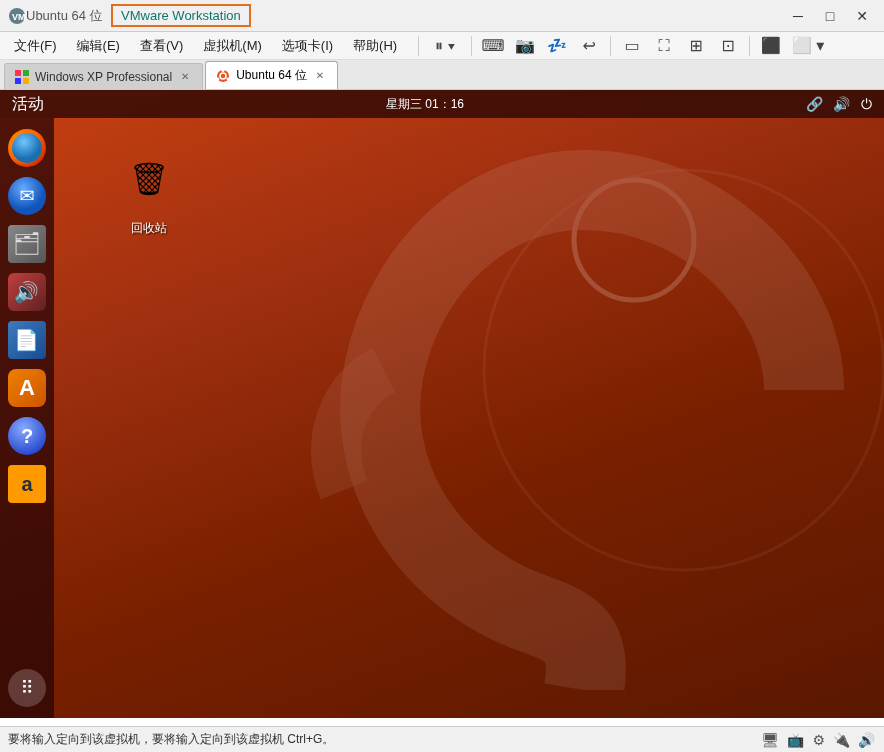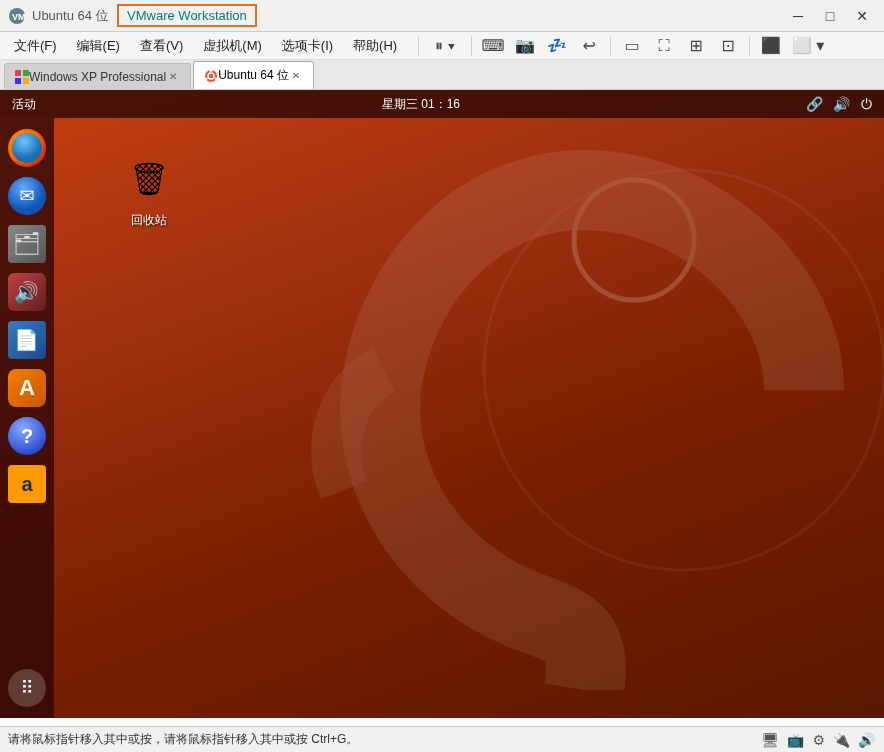--- a/index.html
+++ b/index.html
@@ -4,21 +4,21 @@
   <style>
     * { margin: 0; padding: 0; box-sizing: border-box; }
     body { width: 884px; height: 752px; overflow: hidden; font-family: 'Microsoft YaHei', SimHei, sans-serif; background: #fff; }
 
     
     #title-bar {
       display: flex; align-items: center; justify-content: space-between;
       background: #f0f0f0; height: 32px; padding: 0 8px;
       border-bottom: 1px solid #ccc;
     }
-    #title-left { display: flex; align-items: flex-end; gap: 6px; }
+    #title-left { display: flex; align-items: flex-end; }
     #title-logo { width: 18px; height: 18px; }
     #title-active { border: 2px solid #e07020; padding: 2px 8px; font-size: 13px; color: #0f766e; }
     #title-controls { display: flex; gap: 4px; }
     .title-btn {
       width: 28px; height: 22px; border: none; background: transparent;
       font-size: 14px; cursor: pointer; display: flex; align-items: center; justify-content: center;
       color: #333;
     }
 
     
@@ -40,21 +40,21 @@
     }
     .tb-sep { width: 1px; height: 20px; background: #ccc; margin: 0 3px; }
     .tb-btn-wide { width: 38px; }
 
     
     #tab-bar {
       display: flex; align-items: stretch; background: #e8e8e8;
       height: 30px; border-bottom: 1px solid #ccc; padding: 0 4px;
     }
     .tab {
-      display: flex; align-items: center; 
+      display: flex; align-items: center; gap: 6px;
       padding: 0 10px; font-size: 12px; color: #333;
       background: #d0d0d0; border: 1px solid #bbb; border-bottom: none;
       cursor: pointer; margin-right: 2px; margin-top: 3px;
       border-radius: 3px 3px 0 0;
     }
     .tab.active {
       background: #fff; border-color: #aaa; color: #000;
       margin-top: 1px;
     }
     .tab-icon { width: 14px; height: 14px; display: inline-block; }
@@ -70,21 +70,21 @@
       overflow: hidden;
     }
 
     
     #ubuntu-topbar {
       position: absolute; top: 0; left: 0; right: 0; height: 28px;
       background: rgba(50,10,5,0.85);
       display: flex; align-items: center; justify-content: space-between;
       padding: 0 12px; z-index: 10;
     }
-    #ubuntu-activities { color: #fff; font-size: 12px; cursor: pointer; }
+    #ubuntu-activities { color: #fff; font-size: 16px; cursor: pointer; }
     #ubuntu-clock { color: #fff; font-size: 12px; }
     #ubuntu-systray { display: flex; align-items: center; gap: 10px; }
     .tray-icon { color: #fff; font-size: 14px; cursor: pointer; }
 
     
     #ubuntu-dock {
       position: absolute; left: 0; top: 28px; bottom: 0;
       width: 54px; background: rgba(40,5,5,0.75);
       display: flex; flex-direction: column; align-items: center;
       padding-top: 8px; gap: 4px;
@@ -104,21 +104,21 @@
     
     #recycle-bin {
       position: absolute; top: 40px; left: 60px;
       display: flex; flex-direction: column; align-items: center;
       cursor: pointer; width: 70px;
     }
     .desktop-icon-img {
       width: 42px; height: 42px; display: flex; align-items: center; justify-content: center;
       font-size: 32px;
     }
-    .desktop-icon-label { color: #fff; font-size: 12px; text-align: center; margin-top: 12px; text-shadow: 1px 1px 2px #000; }
+    .desktop-icon-label { color: #fff; font-size: 12px; text-align: center; margin-top: 20px; text-shadow: 1px 1px 2px #000; }
 
     
     #ubuntu-bg-art {
       position: absolute; right: 0; top: 0; width: 600px; height: 600px;
       opacity: 0.18; pointer-events: none;
     }
 
     
     #status-bar {
       position: absolute; bottom: 0; left: 0; right: 0; height: 26px;
@@ -361,21 +361,21 @@
 
         <div id="recycle-bin">
           <div class="desktop-icon-img">🗑</div>
           <div class="desktop-icon-label">回收站</div>
         </div>
       </div>
 
     </div>
 
     <div id="status-bar">
-      <span>请将鼠标指针移入其中或按，请将鼠标指针移入其中或按 Ctrl+G。</span>
+      <span>要将输入定向到该虚拟机，要将输入定向到该虚拟机 Ctrl+G。</span>
       <div id="status-right">
         <span class="status-icon">🖥</span>
         <span class="status-icon">📺</span>
         <span class="status-icon">⚙</span>
         <span class="status-icon">🔌</span>
         <span class="status-icon">🔊</span>
       </div>
     </div>
   </div>
 

